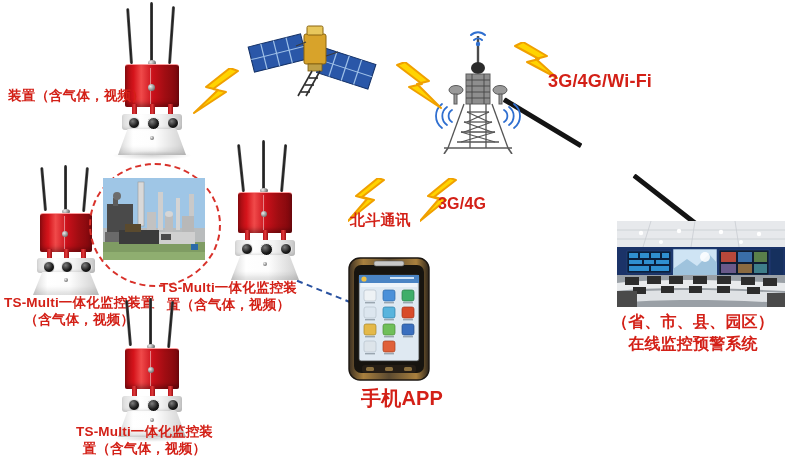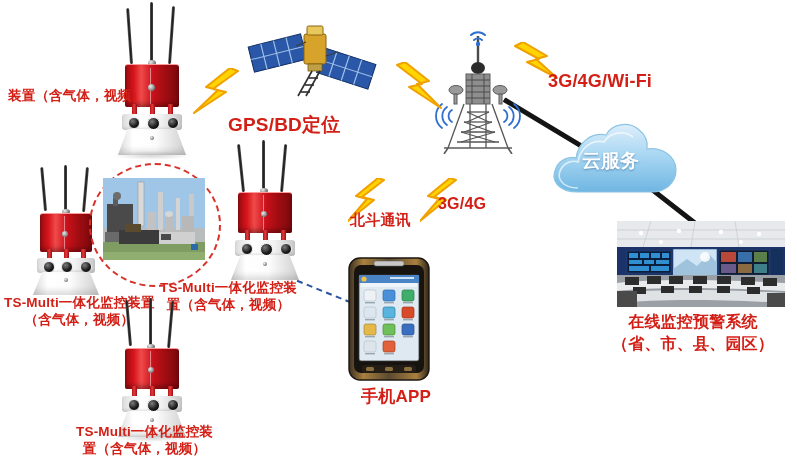--- a/index.html
+++ b/index.html
@@ -263,38 +263,20 @@
       <polygon points="30,0 8,18 19,21 0,43 26,22 14,19 36,2" fill="#ffd400" stroke="#f0a000" stroke-width="2" stroke-linejoin="round"></polygon>
     </svg>
   </div>
 
   <div class="bolt" style="left:420px; top:178px; width:46px; height:46px;">
     <svg width="46" height="46" viewBox="0 0 46 46">
       <polygon points="30,0 8,18 19,21 0,43 26,22 14,19 36,2" fill="#ffd400" stroke="#f0a000" stroke-width="2" stroke-linejoin="round"></polygon>
     </svg>
   </div>
 
-  <div class="cloud-wrap" style="left:548px; top:118px; width:140px; height:84px;">
-    <svg width="140" height="84" viewBox="0 0 140 84">
-      <defs>
-        <linearGradient id="cg" x1="0" y1="0" x2="0" y2="1">
-          <stop offset="0%" stop-color="#ddeefb"></stop>
-          <stop offset="45%" stop-color="#a9d7f2"></stop>
-          <stop offset="100%" stop-color="#6fb6e2"></stop>
-        </linearGradient>
-      </defs>
-      <path d="M30,74 C10,74 2,62 8,50 C12,41 22,38 28,40
-               C30,24 44,14 58,17 C64,6 80,3 90,11
-               C98,17 100,25 99,31 C114,29 128,38 128,52
-               C128,66 116,74 104,74 Z" fill="url(#cg)" stroke="#8cc4e4" stroke-width="1.2"></path>
-      <path d="M30,70 C14,70 8,60 13,51 C17,44 25,42 30,44
-               C32,30 44,21 56,24 C62,14 76,12 85,19" fill="none" stroke="#ffffff" stroke-width="1.6" opacity="0.65"></path>
-    </svg>
-    <div class="cloud-text" style="left:34px; top:30px; font-size:19px;">云服务</div>
-  </div>
 
   <div class="device" style="left:106px; top:2px; width:96px; height:158px;">
     <div class="dev-ant" style="left:24px; top:6px; width:3px; height:56px; transform:rotate(-4deg);"></div>
     <div class="dev-ant" style="left:44px; top:0px;  width:3px; height:62px;"></div>
     <div class="dev-ant" style="left:62px; top:4px;  width:3px; height:58px; transform:rotate(4deg);"></div>
     <div class="dev-dot" style="left:42px; top:58px; width:8px; height:6px;"></div>
     <div class="dev-body" style="left:19px; top:62px; width:54px; height:42px;"></div>
     <div class="dev-dot" style="left:42px; top:82px; width:7px; height:7px;"></div>
     <div class="dev-legs" style="left:26px; top:102px; width:5px; height:14px;"></div>
     <div class="dev-legs" style="left:44px; top:102px; width:5px; height:14px;"></div>
@@ -539,31 +521,30 @@
           <rect x="100" y="65" width="13" height="7"></rect>
         <rect x="130" y="66" width="13" height="7"></rect>
       </g>
       <g fill="#4a4a4a">
         <rect x="0" y="70" width="20" height="16"></rect>
         <rect x="150" y="72" width="18" height="14"></rect>
       </g>
     </svg>
   </div>
 
-  <div class="lbl" style="left:228px; top:113px; font-size:19px;">GPS/BD定位</div>
 
   <div class="lbl" style="left:350px; top:211px; font-size:15px;">北斗通讯</div>
 
   <div class="lbl" style="left:438px; top:194px; font-size:16px;">3G/4G</div>
 
   <div class="lbl" style="left:548px; top:62px; font-size:18px;margin-top:8px;">3G/4G/Wi-Fi</div>
 
   <div class="lbl" style="left:240px; top:329px; font-size:17px;">
   </div>
 
-  <div class="lbl" style="left:361px; top:386px; font-size:17px;text-align:center;">手机APP</div>
+  <div class="lbl" style="left:361px; top:386px; font-size:20px;text-align:center;">手机APP</div>
 
   <div class="lbl c" style="left:612px; top:311px; font-size:16px; line-height:1.35;">
+    <div>（省、市、县、园区）</div>
     <div>在线监控预警系统</div>
-    <div>（省、市、县、园区）</div>
   </div>
 
 </div>
 
 </body></html>

